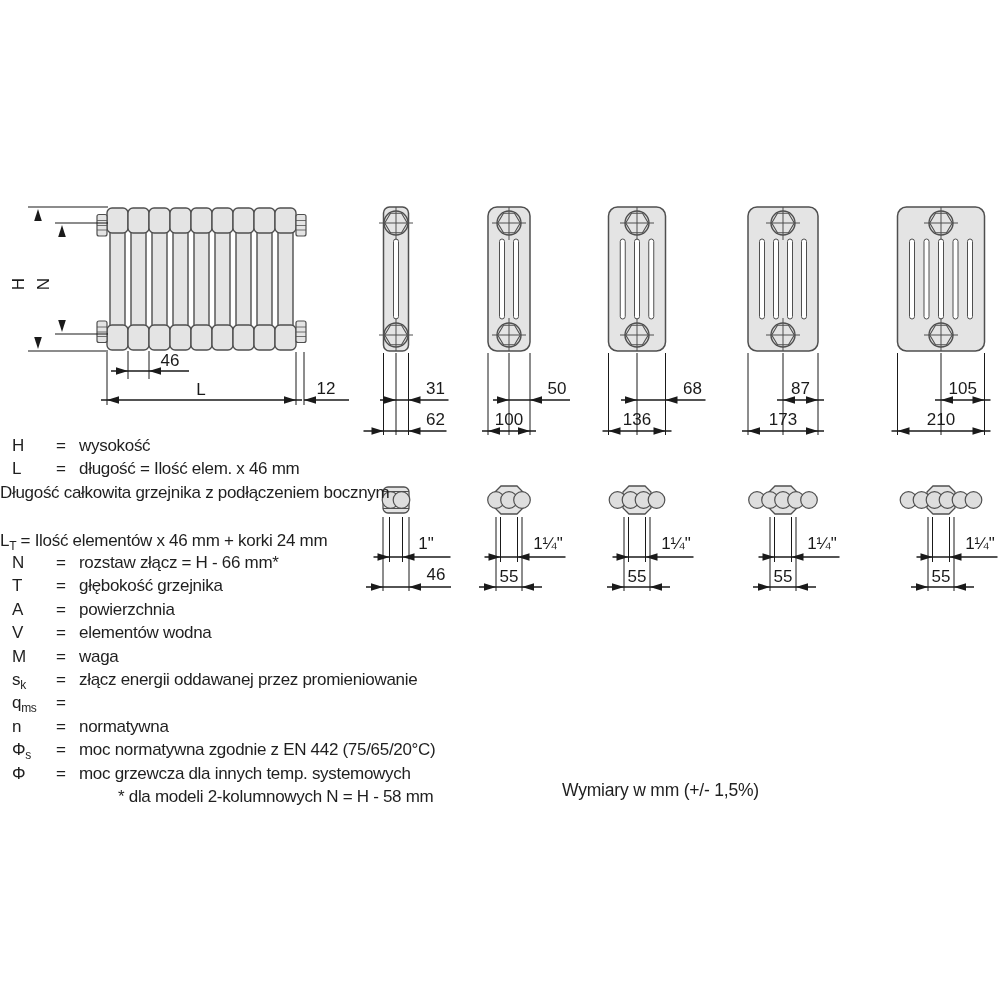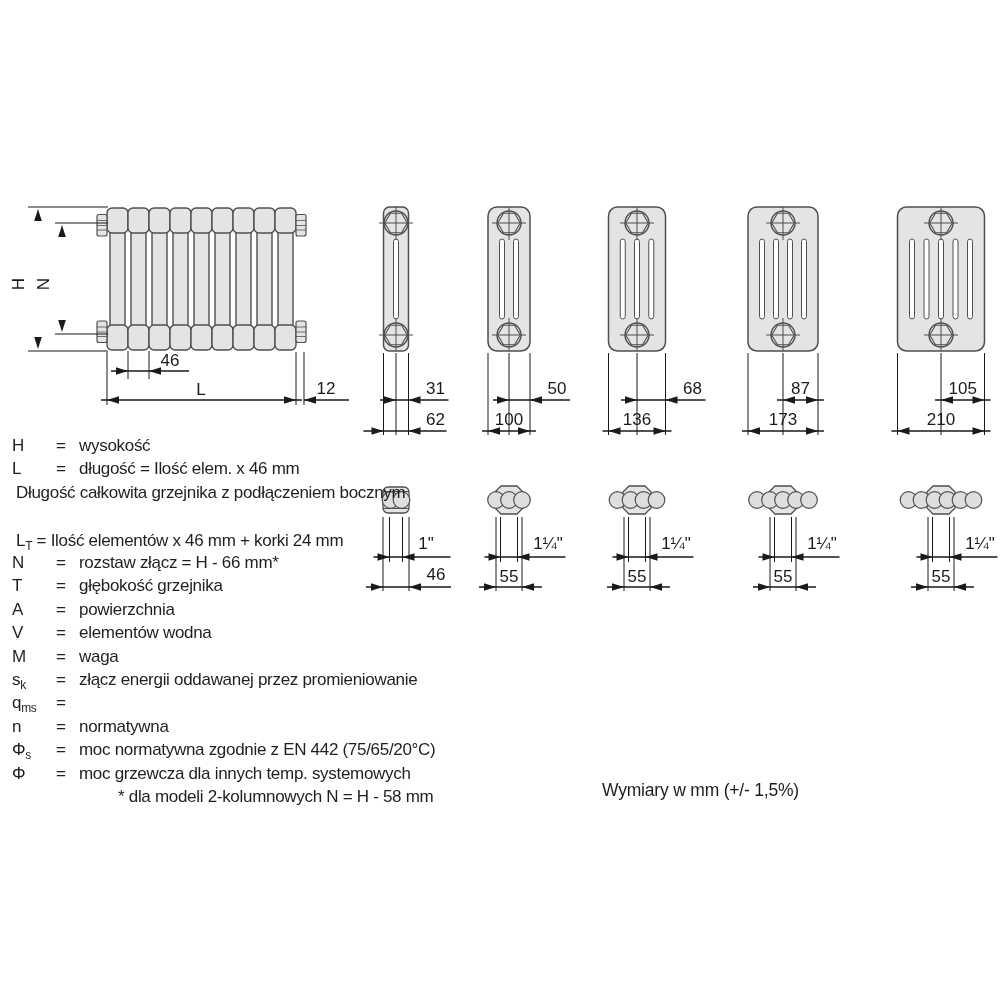--- a/index.html
+++ b/index.html
@@ -10,26 +10,26 @@
   #diagram{position:absolute;left:0;top:0;}
   #diagram text{font-family:"Liberation Sans",sans-serif;}
   #legend{position:absolute;left:0;top:0;width:1000px;height:1000px;}
   .lrow{
     position:absolute;left:0;width:620px;height:23px;
     font-size:17px;letter-spacing:-0.3px;white-space:nowrap;color:#1f1f1f;
   }
   .lrow .sym{position:absolute;left:12px;}
   .lrow .eq{position:absolute;left:56px;}
   .lrow .def{position:absolute;left:79px;}
-  .lrow.flush{padding-left:16px;}
+  .lrow.flush{padding-left:0;}
   .lrow.ind{padding-left:118px;}
   sub{font-size:12px;line-height:0;}
   #note{
     position:absolute;left:562px;top:780px;font-size:17.5px;
-    letter-spacing:-0.2px;color:#1f1f1f;white-space:nowrap;margin-left:40px;
+    letter-spacing:-0.2px;color:#1f1f1f;white-space:nowrap;
   }
 </style>
 </head>
 <body>
 
 <svg id="diagram" width="1000" height="1000" viewBox="0 0 1000 1000">
     <g>
       <rect x="110" y="211" width="15" height="136" rx="7.5" ry="7.5" fill="#e4e4e4" stroke="#4f4f4f" stroke-width="1.4"></rect>
       <rect x="131" y="211" width="15" height="136" rx="7.5" ry="7.5" fill="#e4e4e4" stroke="#4f4f4f" stroke-width="1.4"></rect>
       <rect x="152" y="211" width="15" height="136" rx="7.5" ry="7.5" fill="#e4e4e4" stroke="#4f4f4f" stroke-width="1.4"></rect>

